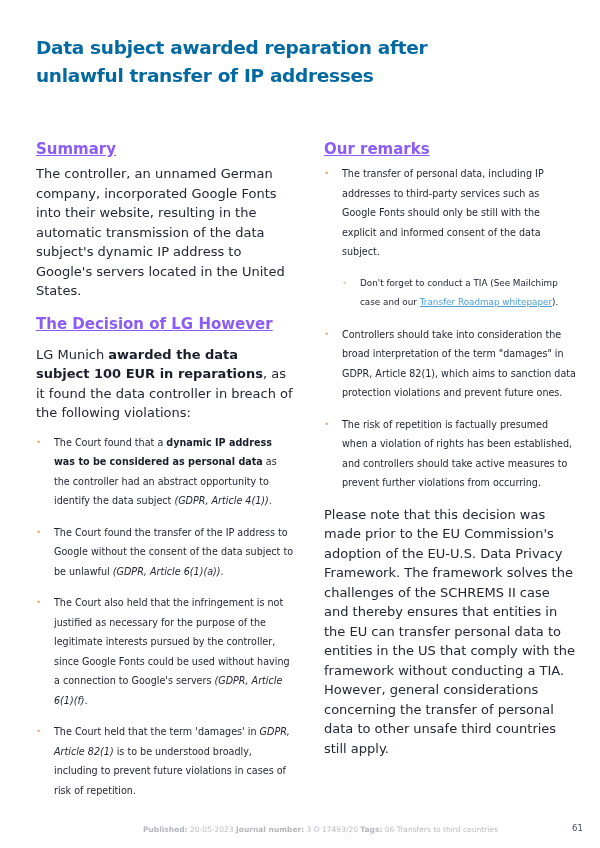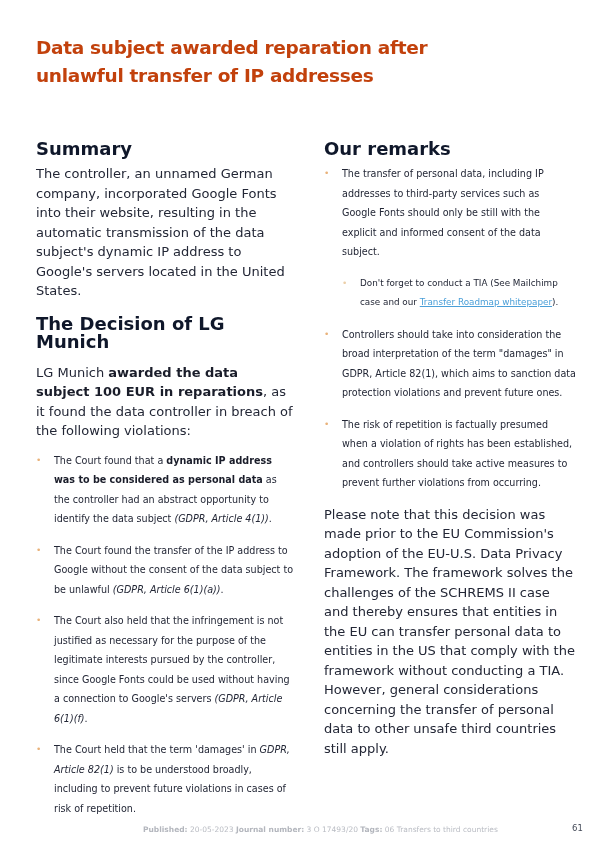--- a/index.html
+++ b/index.html
@@ -1,24 +1,24 @@
 <!DOCTYPE html>
 <html><head>
 <meta charset="utf-8">
 <style>
   html, body { margin: 0; padding: 0; background: #ffffff; }
   body { width: 600px; height: 848px; position: relative; overflow: hidden;
          font-family: "DejaVu Sans", sans-serif; color: #1f2433; }
   .title { position: absolute; left: 36px; top: 34px; width: 420px; margin: 0;
            font-family: "DejaVu Sans", sans-serif; font-weight: bold; font-size: 18.5px;
-           line-height: 28px; color: #c2410c; letter-spacing: -0.3px; }
+           line-height: 28px; color: #0369a1; letter-spacing: -0.3px; }
   .col { position: absolute; top: 140px; }
   .col-left { left: 36px; width: 258px; }
   .col-right { left: 324px; width: 252px; }
-  h2 { margin: 0 0 6px 0; font-size: 18px; font-weight: bold; color: #0f172a; line-height: 18px; }
+  h2 { margin: 0 0 6px 0; font-size: 15px; font-weight: bold; color: #8b5cf6; line-height: 18px; text-decoration: underline; }
   p { margin: 0; font-size: 13px; line-height: 19.5px; color: #232736; }
   .summary-p { margin-bottom: 14px; }
   .decision-h { margin-top: 8px; margin-bottom: 10px; }
   ul { list-style: none; margin: 0; padding: 0; }
   li { position: relative; padding-left: 18px; font-size: 9.6px; line-height: 19.5px;
        color: #232736; margin-bottom: 12px; }
   li .bullet { position: absolute; left: 0; top: 0; color: #e9b27a; font-size: 9px; }
   .sub { padding-left: 36px; font-size: 8.8px; }
   .sub .bullet { left: 18px; color: #eccfa8; }
   b { font-weight: bold; color: #1a1d2a; }
@@ -32,21 +32,21 @@
 </style>
 </head>
 <body>
 
 <h1 class="title">Data subject awarded reparation after unlawful transfer of IP addresses</h1>
 
 <div class="col col-left">
   <h2>Summary</h2>
   <p class="summary-p">The controller, an unnamed German company, incorporated Google Fonts into their website, resulting in the automatic transmission of the data subject's dynamic IP address to Google's servers located in the United States.</p>
 
-  <h2 class="decision-h">The Decision of LG Munich</h2>
+  <h2 class="decision-h">The Decision of LG However</h2>
   <p class="decision-intro"><span>LG Munich </span><b>awarded the data subject 100 EUR in reparations</b><span>, as it found the data controller in breach of the following violations:</span></p>
 
   <ul>
     <li>
       <span class="bullet">•</span><span>The Court found that a </span><b>dynamic IP address was to be considered as personal data</b><span> as the controller had an abstract opportunity to identify the data subject </span><i>(GDPR, Article 4(1))</i><span>.</span>
     </li>
     <li>
       <span class="bullet">•</span><span>The Court found the transfer of the IP address to Google without the consent of the data subject to be unlawful </span><i>(GDPR, Article 6(1)(a))</i><span>.</span>
     </li>
     <li>

